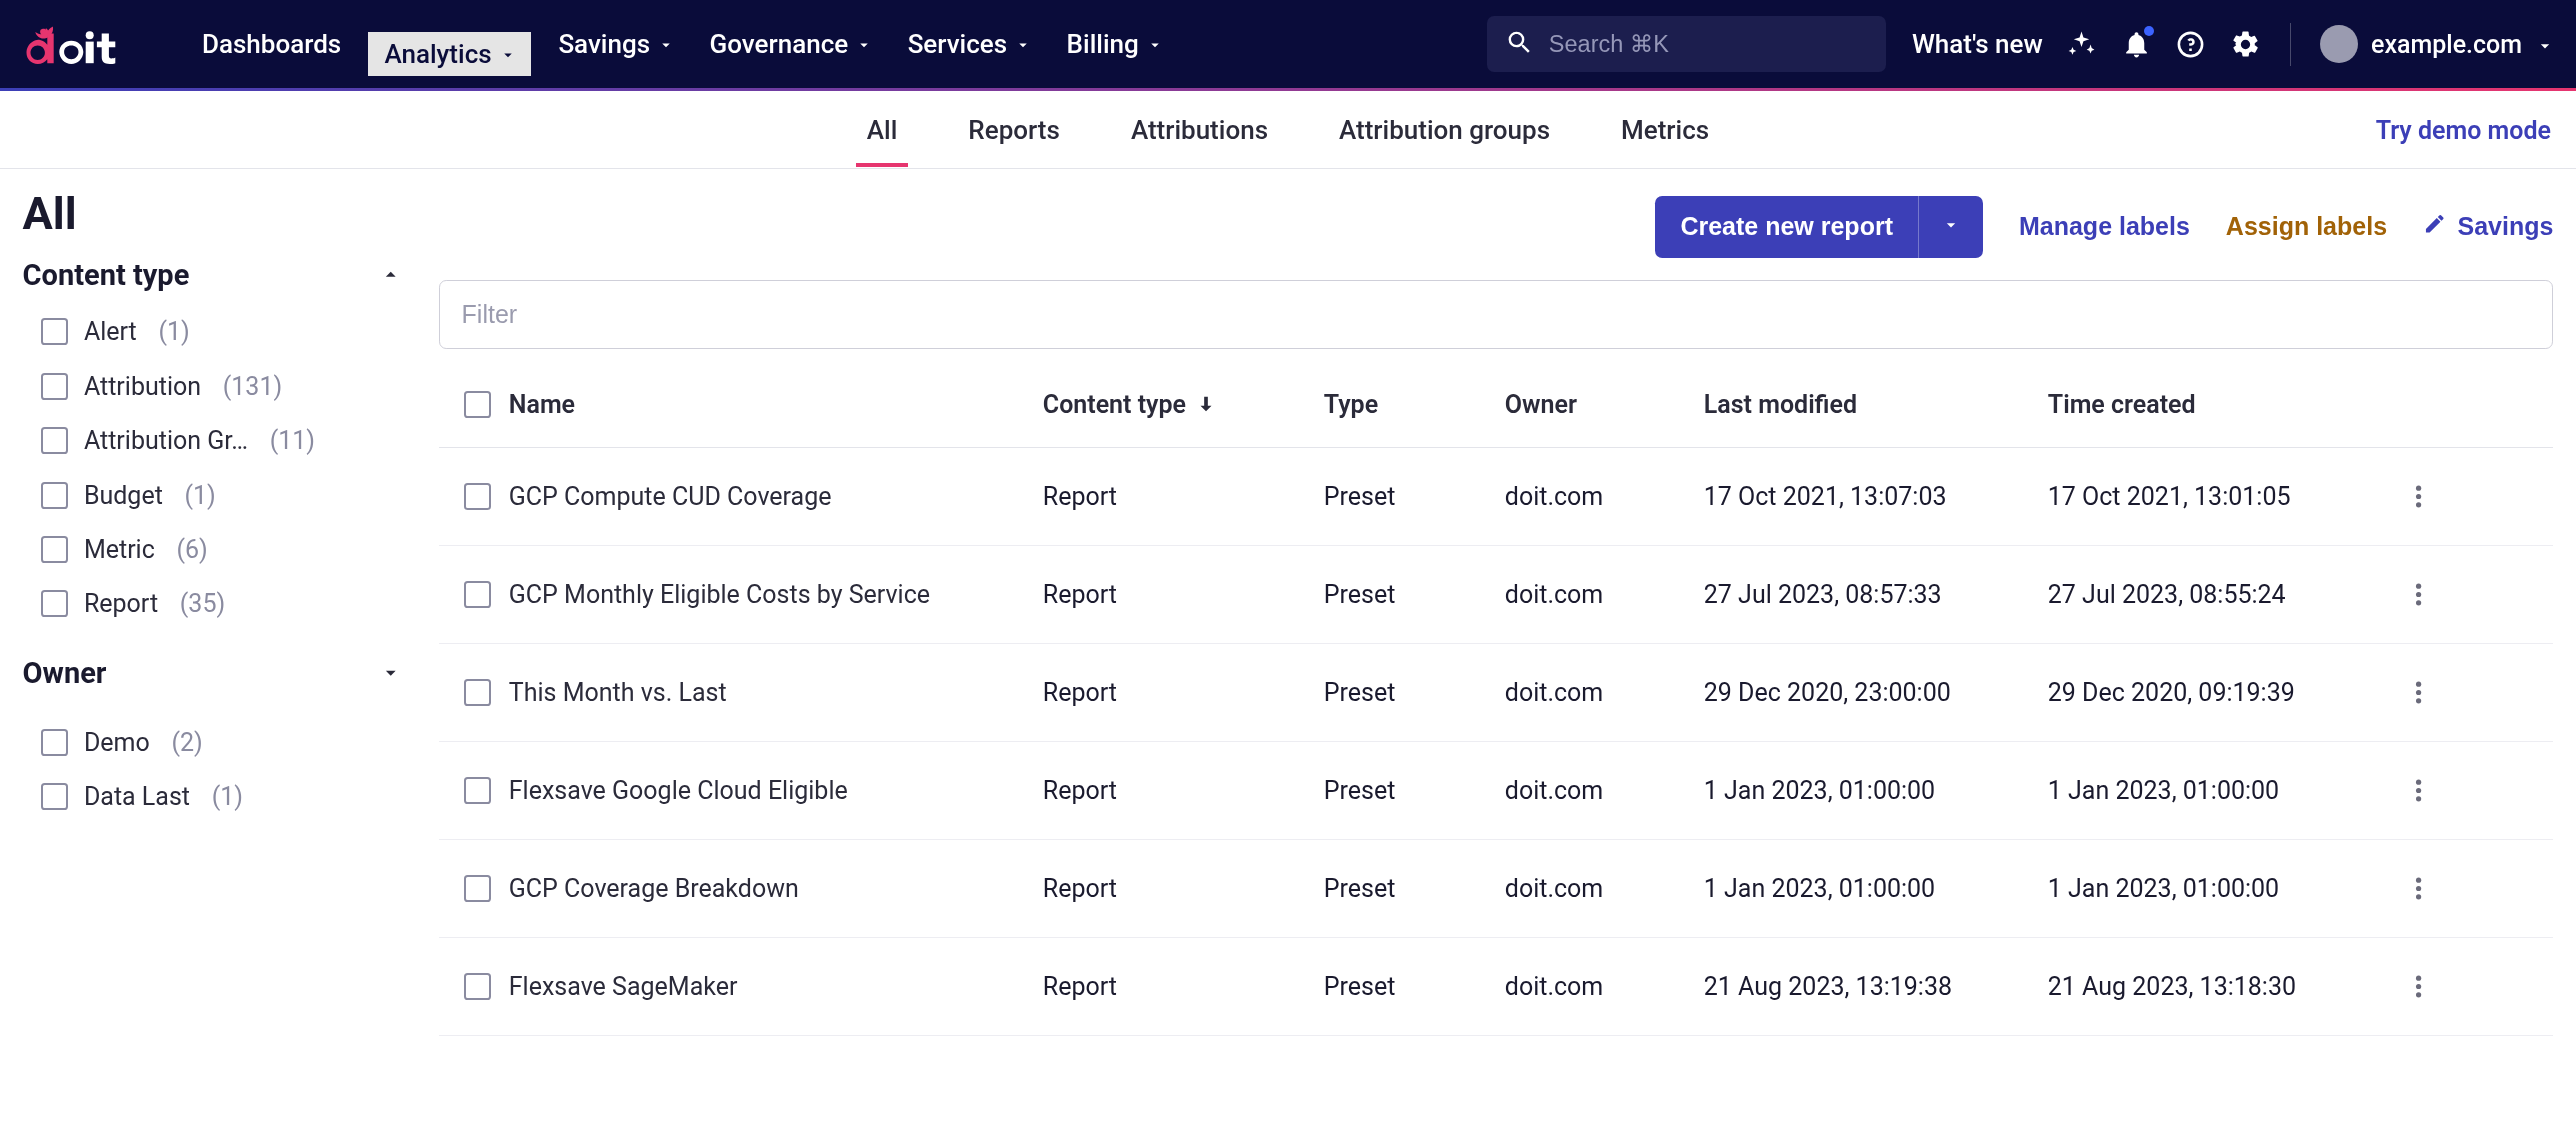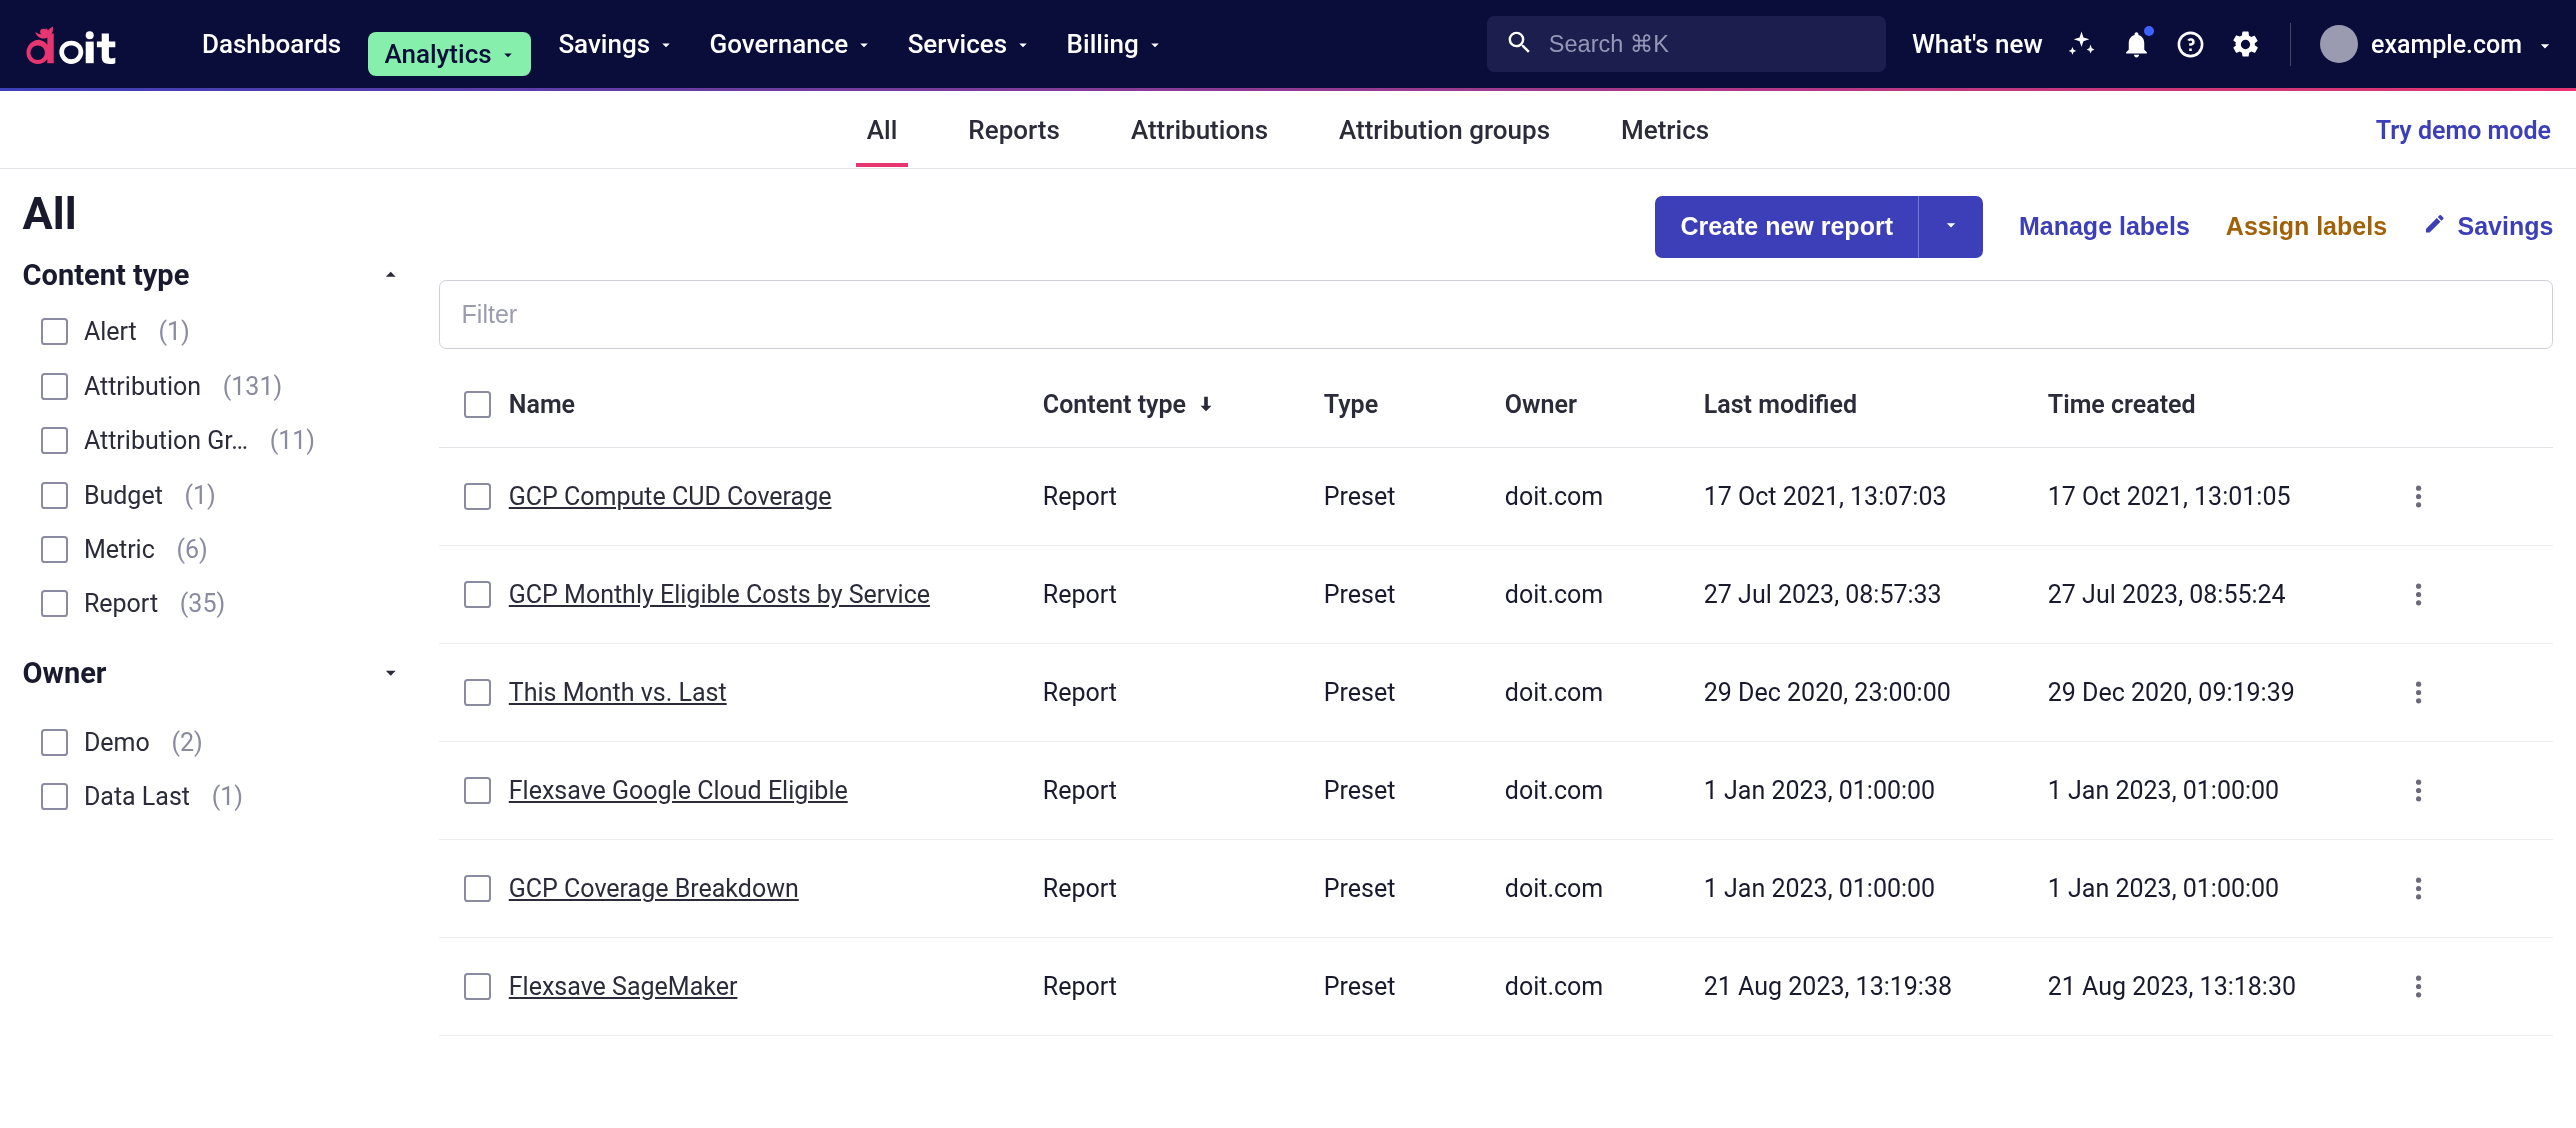--- a/index.html
+++ b/index.html
@@ -33,23 +33,23 @@
     color: #fff;
     font-size: 26px;
     font-weight: 500;
     display: flex;
     align-items: center;
     gap: 7.2px;
     padding: 7.2px 9px;
     cursor: pointer;
   }
   .nav-item.active {
-    background: #86efac;
+    background: #e5e5e5;
     color: #0a0c3a;
-    border-radius: 8px;
+    border-radius: 0;
     padding: 7.2px 16.3px;
     margin-top: 20px;
   }
   .chev { width: 16.3px; height: 16.3px; }
   .chev svg { display:block; }
   .nav-spacer { flex: 1; }
   .search {
     background: #1c1e4e;
     height: 56px;
     width: 399px;
@@ -201,21 +201,21 @@
     border-bottom: 0.9px solid #e3e4ea;
     font-size: 25px; font-weight: 600; color: #2b2b3a;
   }
   .thead .sortable { display: flex; align-items: center; gap: 9px; cursor: pointer; }
   .trow {
     height: 98px;
     border-bottom: 0.9px solid #ededf2;
     font-size: 25px;
   }
   .cell-name a {
-    color: #2b2b3a; text-decoration: underline; cursor: pointer;
+    color: #2b2b3a; cursor: pointer;
   }
   .cell-cb { display:flex; align-items:center; justify-content:center; }
   .more-btn { cursor: pointer; color: #6a6a7a; display:flex; justify-content:center; }
 
   .chev-up svg, .chev-down svg, .sort-arrow svg { display:block; }
 </style>
 </head>
 <body>
 
 <div class="topnav">

